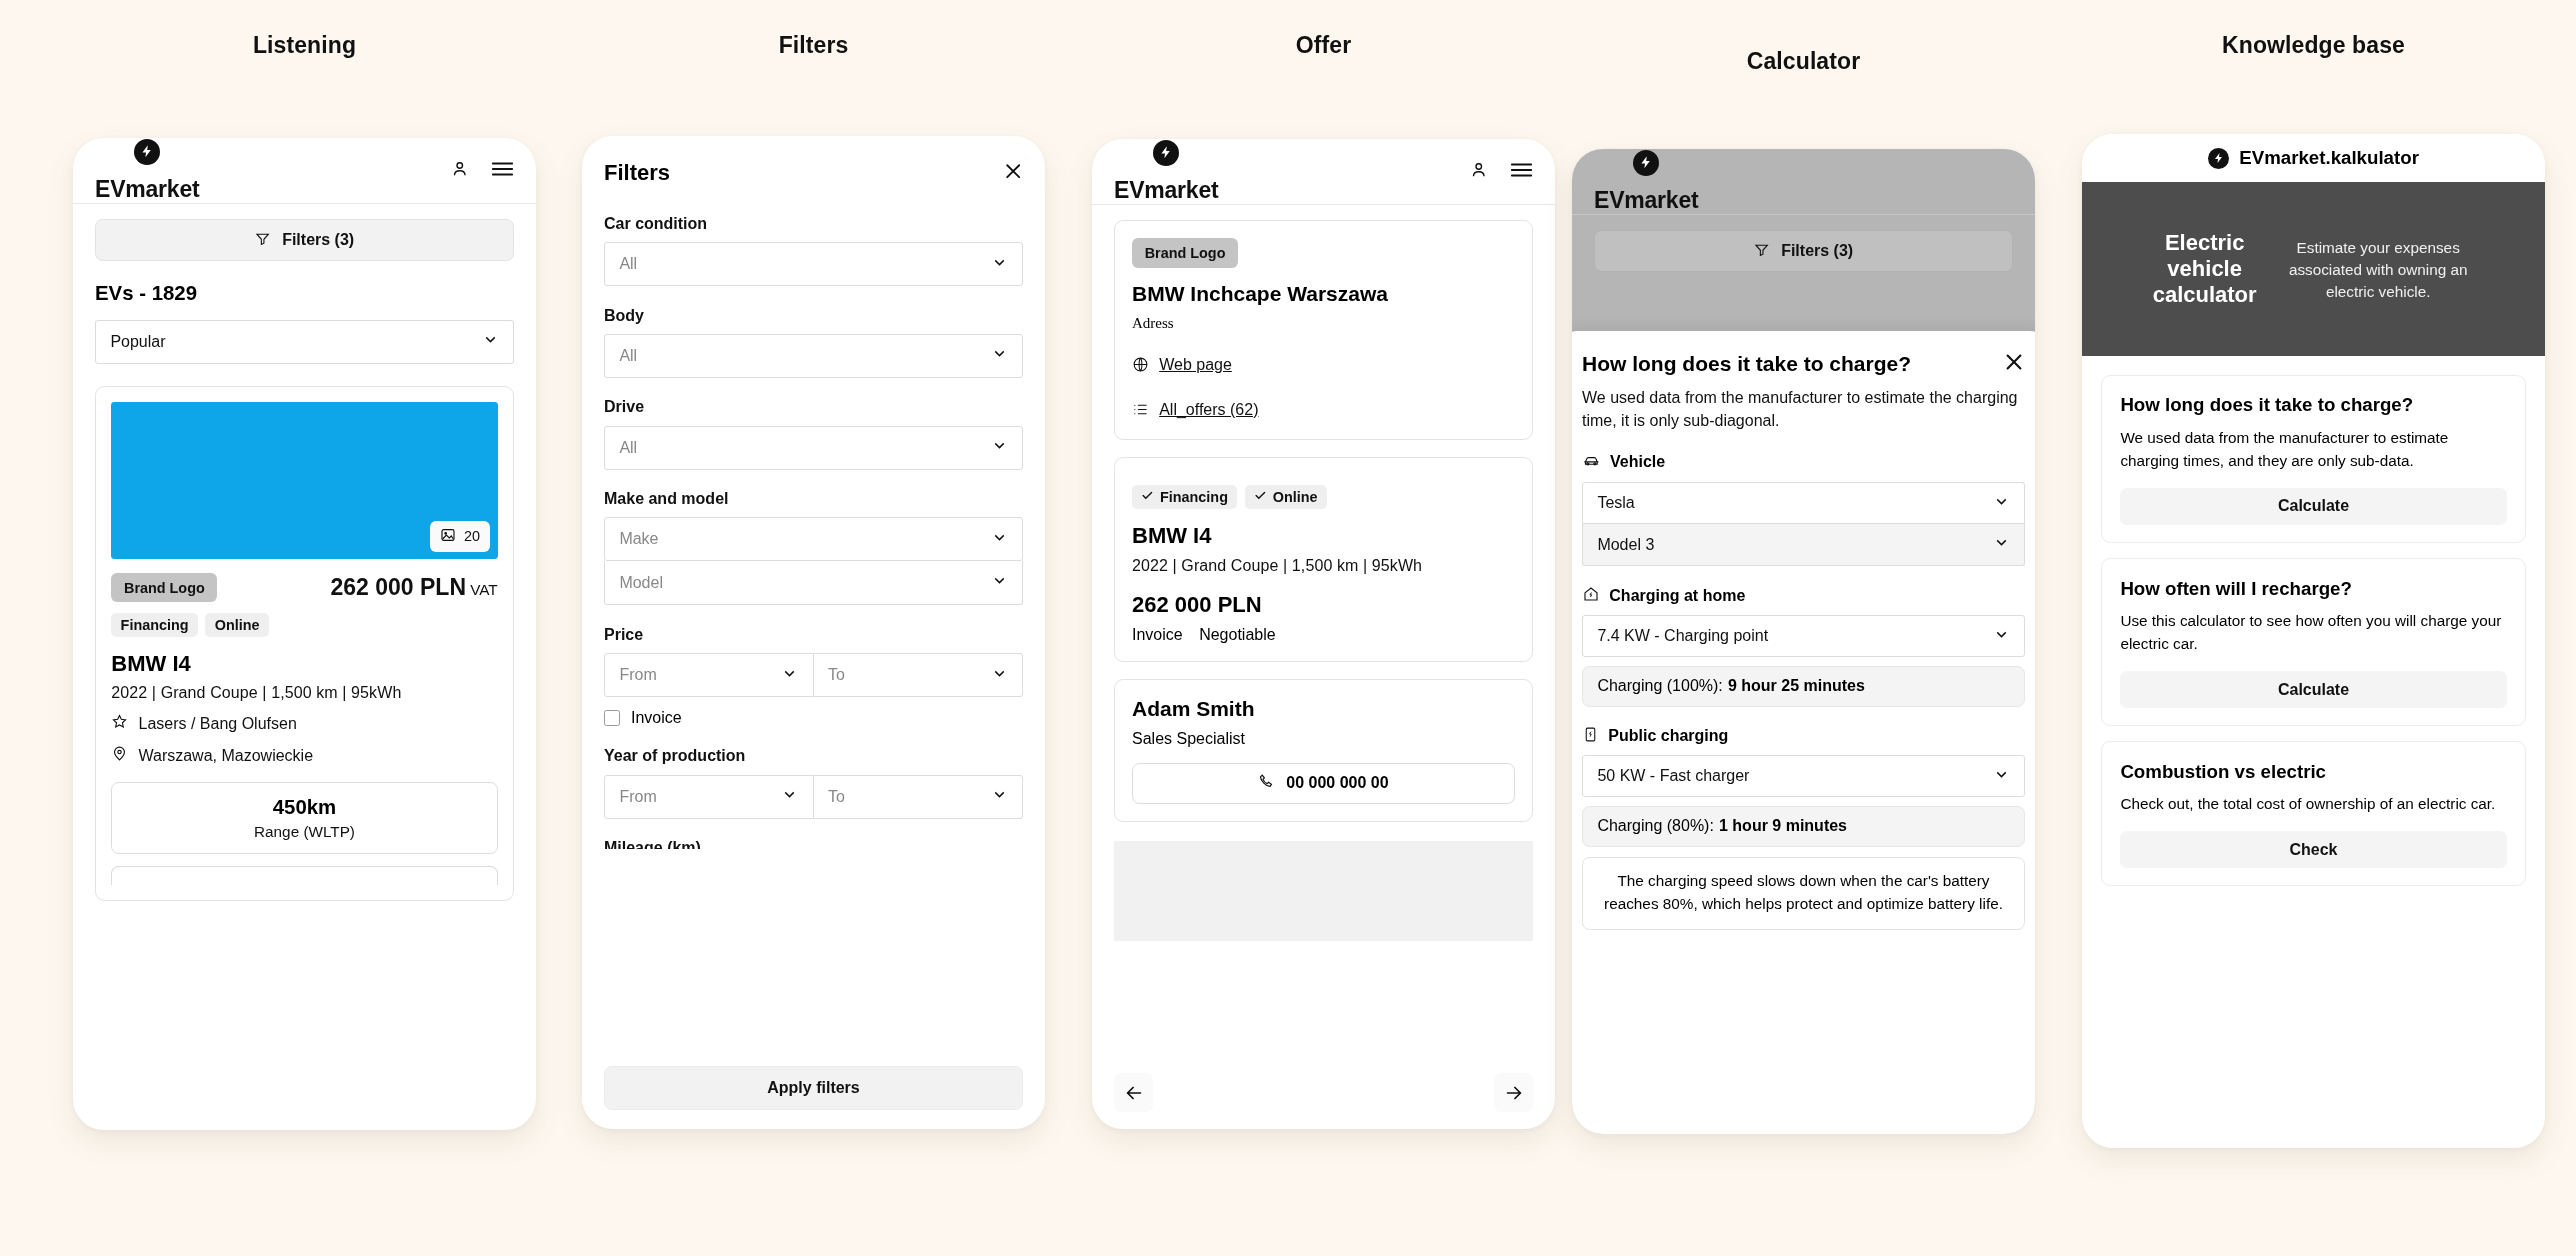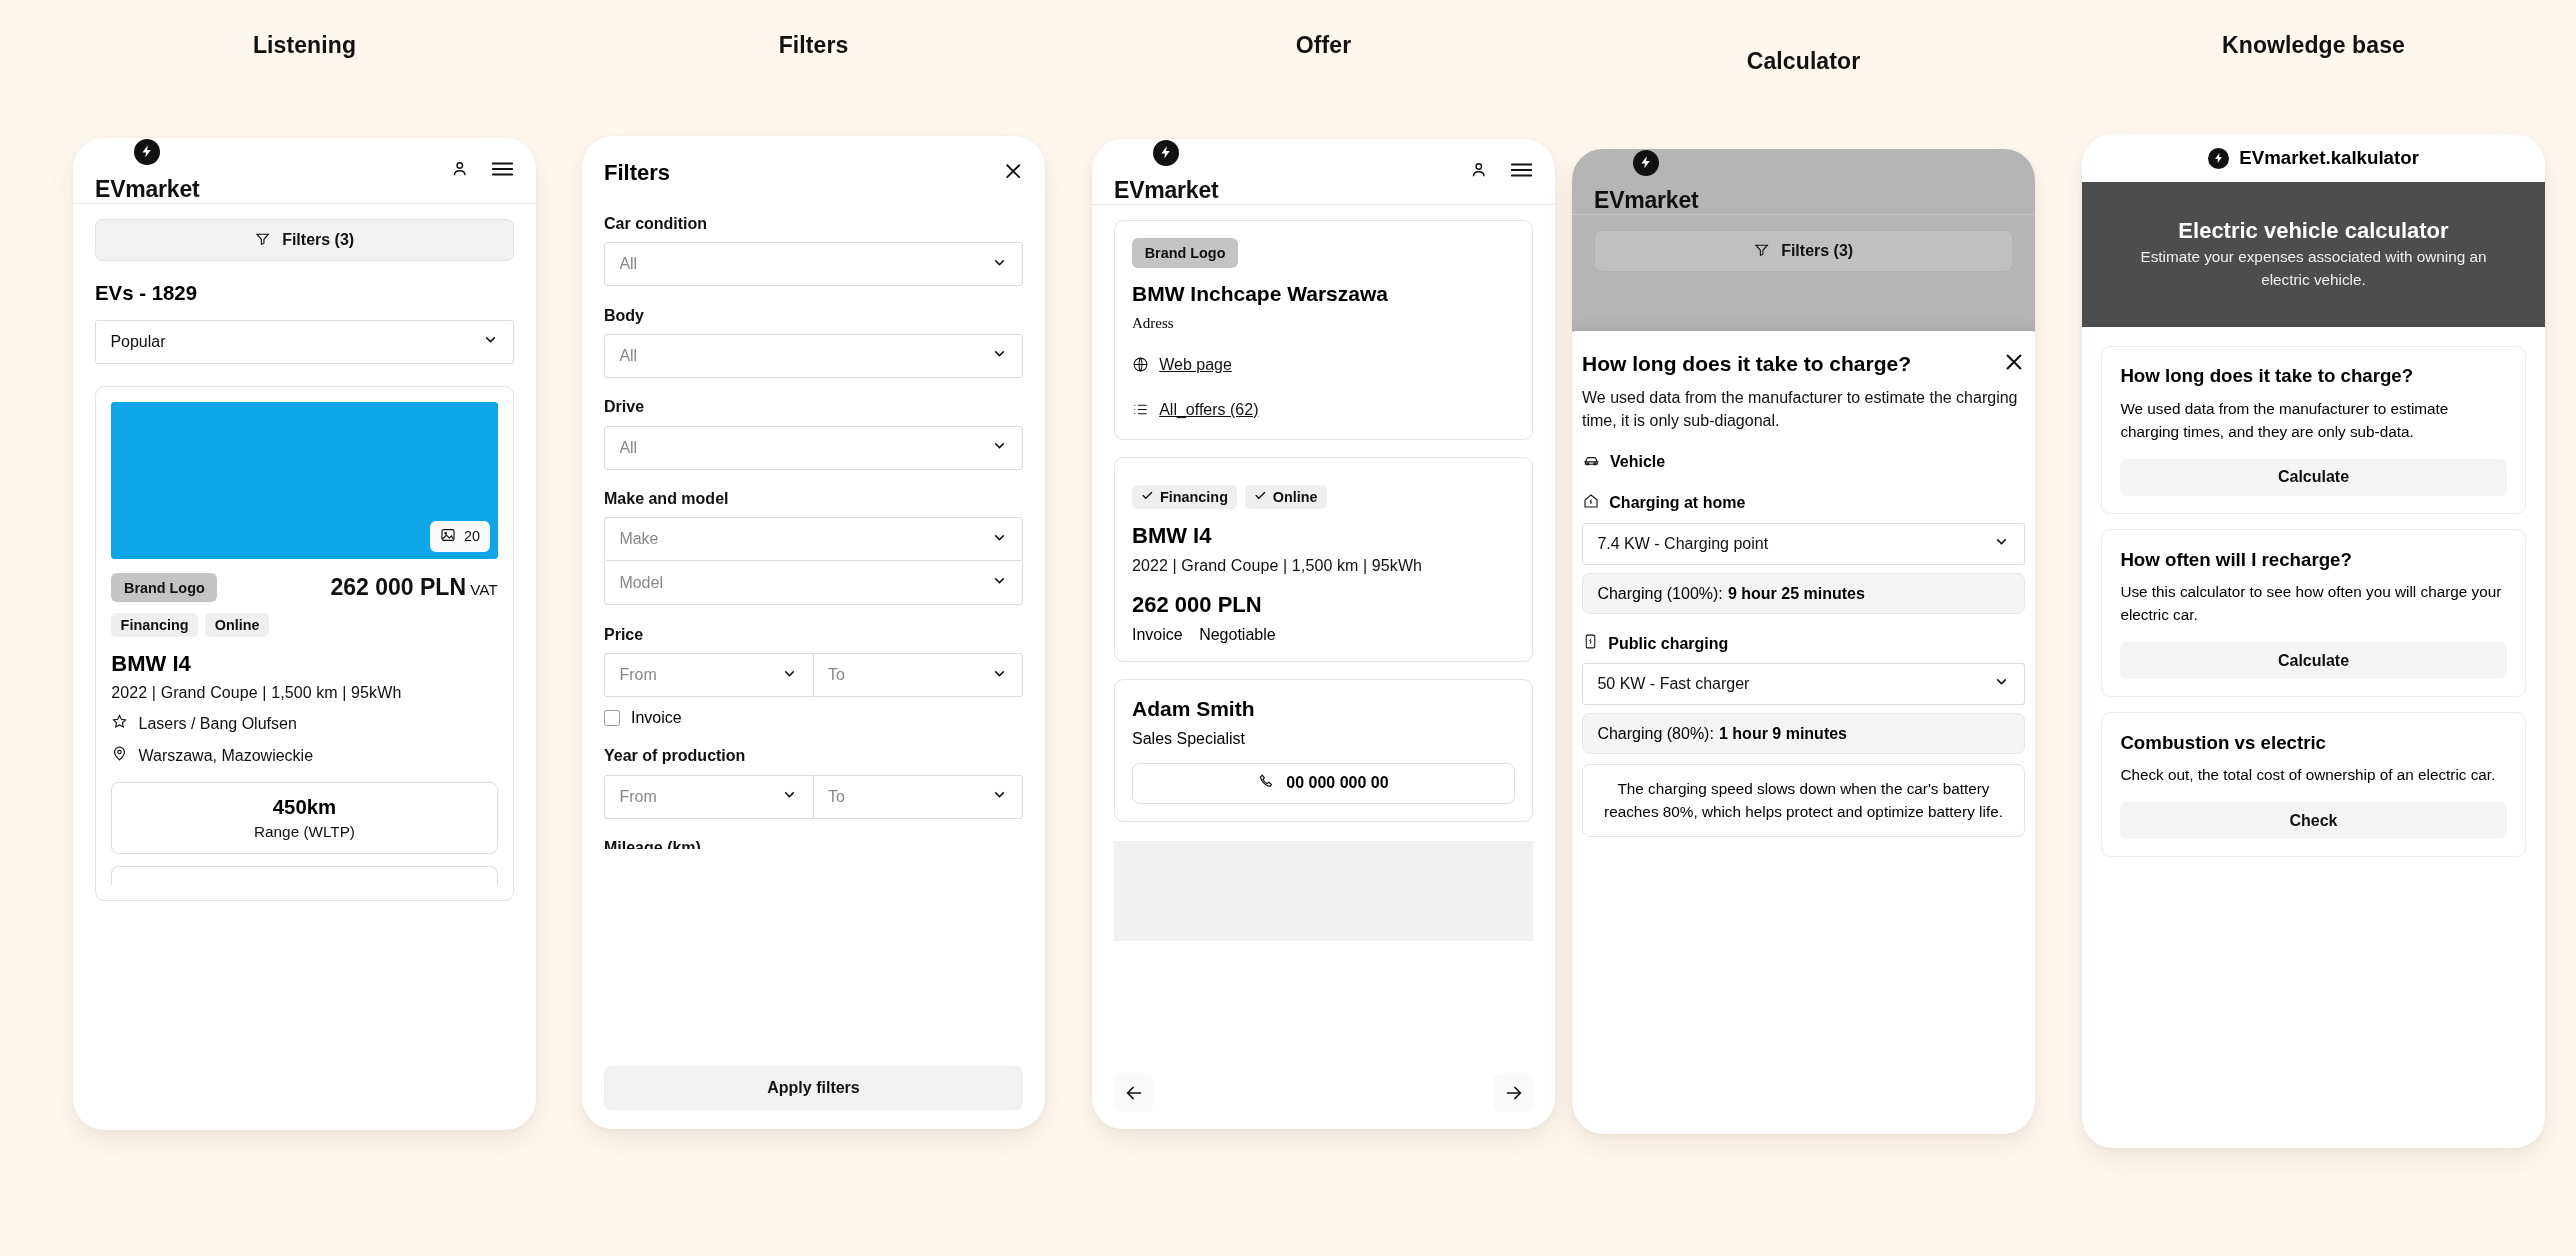--- a/index.html
+++ b/index.html
@@ -184,21 +184,21 @@
     padding: 12.7px 18.7px; font-size: 15.3px; line-height: 1.5; text-align: center;
   }
 
   
   #p5 { left: 2082px; top: 134px; width: 463px; height: 1014px; }
   #p5 .kbbar { height: 48px; display:flex; align-items:center; justify-content:center; gap: 10.2px; background:#fff; }
   #p5 .kbbar .brand-mark { width: 21px; height: 21px; }
   #p5 .kbbar .brand-mark svg { width: 12px; height: 12px; }
   #p5 .kb-name { font-size: 18.7px; font-weight: bold; }
   #p5 .hero {
-    background: #4d4d4d; height: 145px; display:flex; flex-direction: column;
+    background: #4d4d4d; height: 174px; display:flex; flex-direction: row;
     align-items:center; justify-content:center; padding: 0 58px;
   }
   #p5 .hero-title { color:#fff; font-size: 22px; font-weight: bold; text-align:center; }
   #p5 .hero-sub { color:#f0f0f0; font-size: 15.3px; text-align:center; line-height:1.45; margin-top: 2px; }
   #p5 .kbbody { padding: 18.7px 18.7px 0 18.7px; }
   .kb-card {
     border: 0.8px solid #ececec; border-radius: 9.3px; padding: 18.7px 18.7px 17px 18.7px;
     margin-bottom: 15.3px; background:#fff;
   }
   .kb-title { font-size: 18.7px; font-weight: bold; }
@@ -569,20 +569,34 @@
       <div class="sec-head">
         <span>
           <svg width="18.7" height="18.7" viewBox="0 0 24 24" fill="none" stroke="#111" stroke-width="1.5">
               <path d="M3 14h18M4.5 14l1.7-4.2A2 2 0 018 8.5h8a2 2 0 011.8 1.3L19.5 14v3h-15z"></path>
               <circle cx="7.5" cy="16.5" r="1.3"></circle>
               <circle cx="16.5" cy="16.5" r="1.3"></circle>
             </svg>
         </span>
         <span>Vehicle</span>
       </div>
+      <div class="stack2">
+        <div class="select">
+          <span>Tesla</span>
+          <span class="chev"><svg width="17" height="17" viewBox="0 0 24 24" fill="none" stroke="#111" stroke-width="2">
+                <path d="M6 9l6 6 6-6"></path>
+              </svg></span>
+        </div>
+        <div class="select filled-grey">
+          <span>Model 3</span>
+          <span class="chev"><svg width="17" height="17" viewBox="0 0 24 24" fill="none" stroke="#111" stroke-width="2">
+                <path d="M6 9l6 6 6-6"></path>
+              </svg></span>
+        </div>
+      </div>
 
       <div class="sec-head">
         <span>
           <svg width="18" height="18" viewBox="0 0 24 24" fill="none" stroke="#111" stroke-width="1.5">
               <path d="M4 10.5L12 4l8 6.5V20H4z"></path>
               <path d="M12.6 10l-1.9 3h2.1l-1.4 3" stroke-width="1.3"></path>
             </svg>
         </span>
         <span>Charging at home</span>
       </div>

